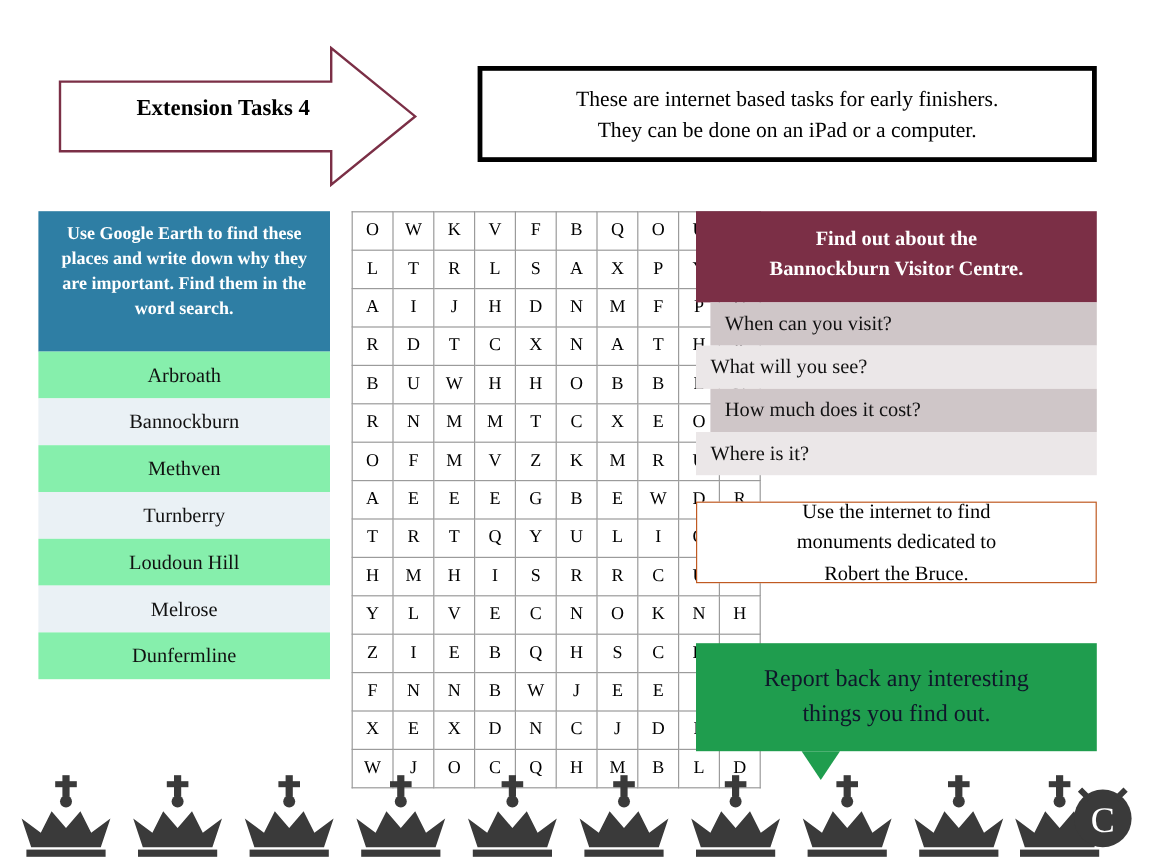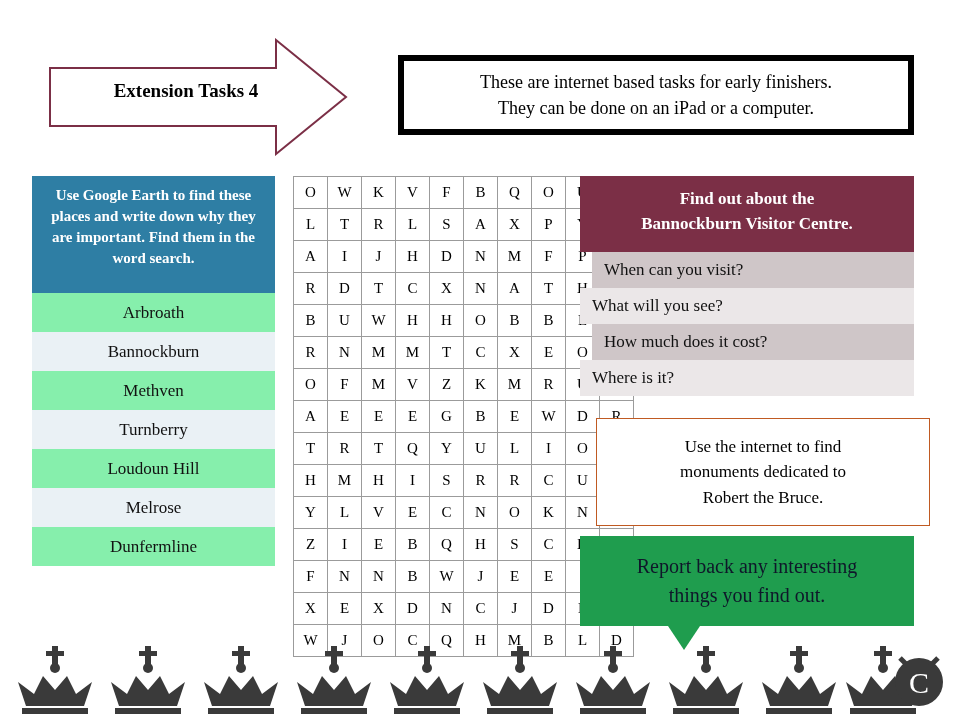--- a/index.html
+++ b/index.html
@@ -39,21 +39,21 @@
     padding-left: 19px;
   }
 
   
   #header-note {
     position: absolute;
     left: 398px;
     top: 55px;
     width: 516px;
     height: 80px;
-    border: 6px solid #000000;
+    border: 4px solid #000000;
     background: #ffffff;
     display: flex;
     flex-direction: column;
     align-items: center;
     justify-content: center;
     box-sizing: border-box;
   }
   #header-note .line {
     font-size: 18px;
     color: #000000;
@@ -132,24 +132,24 @@
     padding-left: 12px;
     color: #111111;
     box-sizing: border-box;
   }
   .q-row.odd { background: #cfc6c8; margin-left: 12px; }
   .q-row.even { background: #ebe7e8; }
 
   
   #monuments-box {
     position: absolute;
-    left: 596px;
+    left: 580px;
     top: 418px;
     width: 334px;
-    height: 108px;
+    height: 68px;
     border: 1px solid #c05a22;
     background: #ffffff;
     display: flex;
     flex-direction: column;
     align-items: center;
     justify-content: center;
     box-sizing: border-box;
   }
   #monuments-box .line {
     font-size: 17px;

